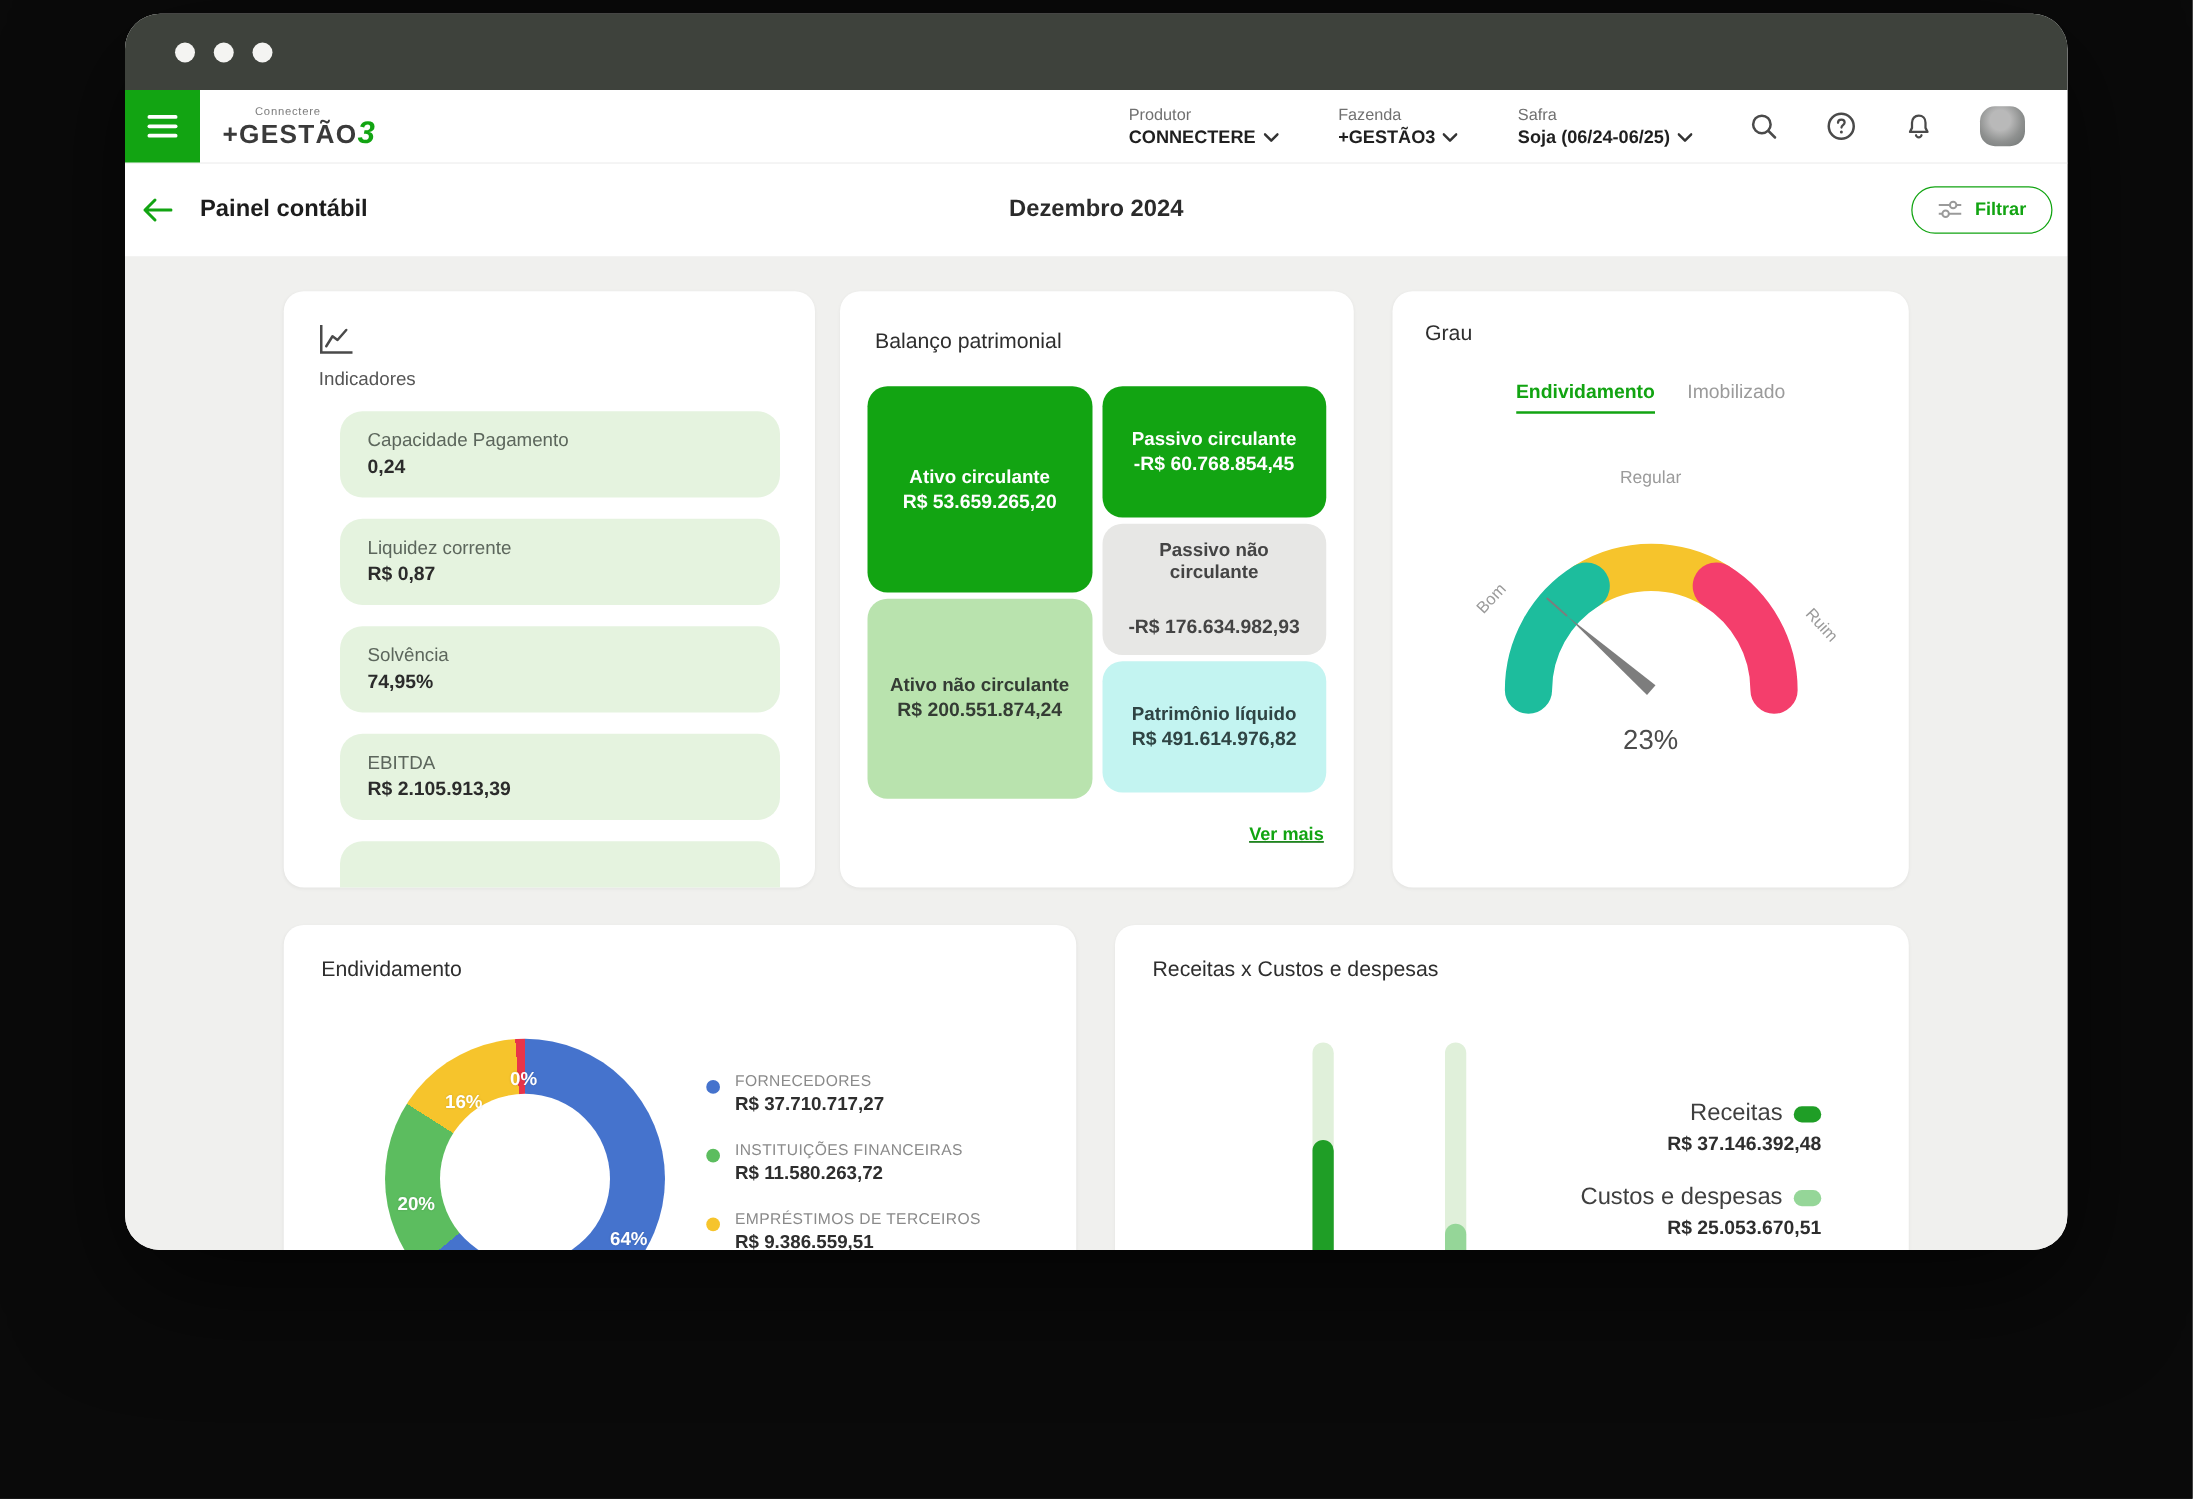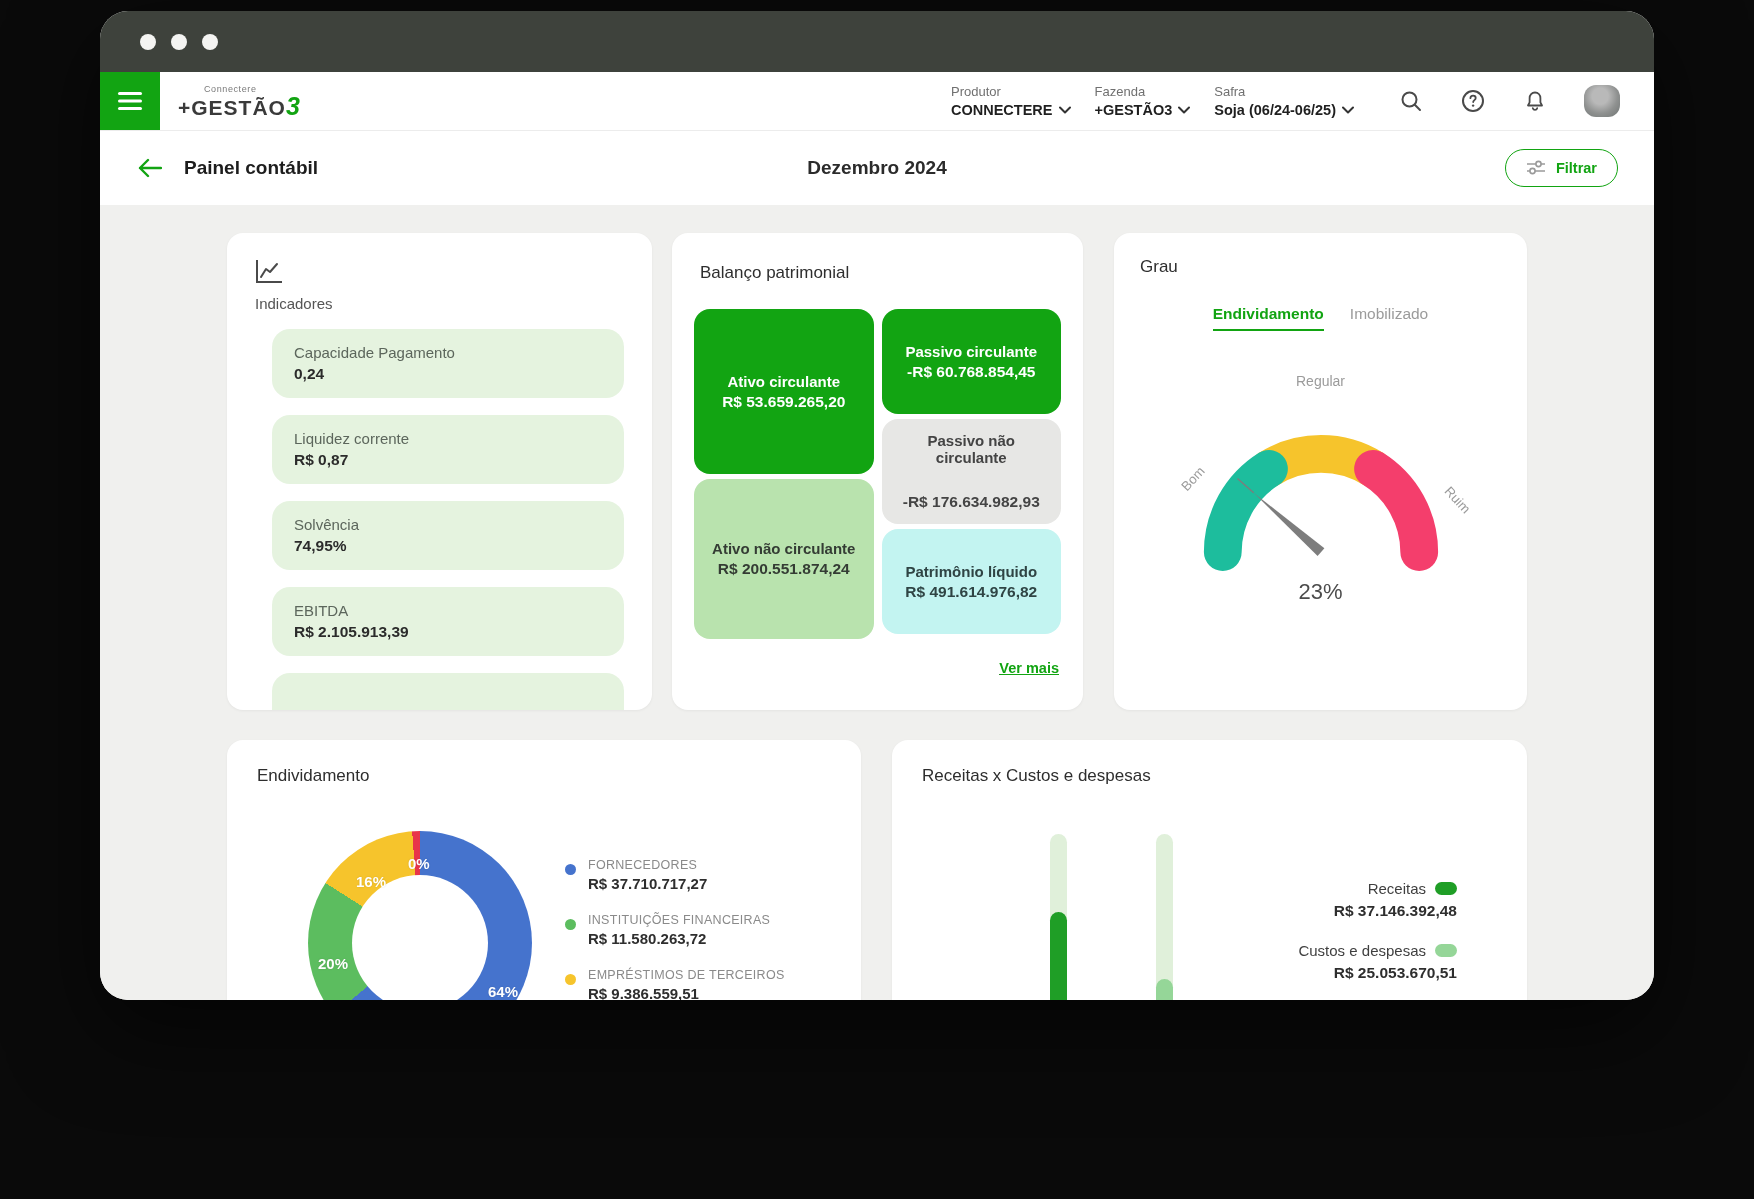--- a/index.html
+++ b/index.html
@@ -18,34 +18,34 @@
   
   .appbar { height:59px; background:#fff; display:flex; align-items:stretch;
             border-bottom:1px solid #ececec; }
   .menu-btn { width:60px; background:#12a412; display:flex; align-items:center;
               justify-content:center; cursor:pointer; }
   .logo { margin-left:18px; display:flex; flex-direction:column; justify-content:center; }
   .logo-top { font-size:9px; letter-spacing:.6px; color:#7a7a7a; margin-left:26px; }
   .logo-main { font-size:21px; font-weight:800; color:#3a3a3a; letter-spacing:1px; line-height:1; }
   .logo-suffix { color:#12a412; font-size:25px; font-weight:800; font-style:italic; }
   .appbar-spacer { flex:1; }
-  .selectors { display:flex; gap:24px; align-items:center; margin-right:44px; }
+  .selectors { display:flex; gap:48px; align-items:center; margin-right:44px; }
   .selector { display:flex; flex-direction:column; gap:3px; cursor:pointer; }
   .selector .sel-label { font-size:13px; color:#707070; }
   .selector .sel-value { font-size:14.5px; font-weight:700; color:#1f1f1f;
                          display:flex; align-items:center; gap:6px; }
   .appbar-icons { display:flex; gap:36px; align-items:center; margin-right:34px; }
   .icon-btn { width:26px; height:26px; display:flex; align-items:center; justify-content:center; cursor:pointer; }
   .avatar { width:36px; height:32px; border-radius:12px;
             background:radial-gradient(circle at 45% 35%, #b9b9b9 0 28%, #8f9190 60%, #6f7473 100%);
             cursor:pointer; }
 
   
   .toolbar { height:74px; background:#fff; position:relative; display:flex;
-             align-items:center; padding:0 36px; }
+             align-items:center; padding:0 12px; }
   .back-btn { width:28px; height:28px; display:flex; align-items:center; justify-content:center; cursor:pointer; }
   .page-title { margin-left:20px; font-size:19px; font-weight:700; color:#1d1d1d; }
   .period { position:absolute; left:0; right:0; text-align:center; font-size:19px;
             font-weight:600; color:#2b2b2b; pointer-events:none; }
   .filter-btn { margin-left:auto; height:38px; padding:0 20px; border:1.5px solid #12a412;
                 border-radius:19px; background:#fff; display:flex; align-items:center;
                 gap:10px; color:#12a412; font-weight:700; font-size:14.5px; cursor:pointer; z-index:2; }
 
   
   .content { position:relative; height:795px; background:#f0f0ee; }
@@ -108,21 +108,21 @@
   .revenue-title { font-size:17px; color:#2e2e2e; padding:26px 0 0 30px; }
   .bar-track { position:absolute; width:17px; top:94px; height:250px;
                background:#e0f0da; border-radius:9px 9px 0 0; }
   .bar-fill { position:absolute; width:17px; border-radius:9px 9px 0 0; }
   .bt-1 { left:158px; } .bt-2 { left:264px; }
   .bf-1 { left:158px; top:172px; height:172px; background:#1f9e26; }
   .bf-2 { left:264px; top:239px; height:105px; background:#95d698; }
   .rev-legend { position:absolute; right:70px; top:140px; text-align:right; }
   .rev-row { margin-bottom:22px; }
   .rev-label-line { display:flex; justify-content:flex-end; align-items:center; gap:9px;
-                    font-size:15px; color:#3f3f3f; }
+                    font-size:19px; color:#3f3f3f; }
   .rev-pill { width:22px; height:13px; border-radius:7px; flex:none; }
   .rp-1 { background:#1f9e26; } .rp-2 { background:#95d698; }
   .rev-value { font-size:15.5px; font-weight:700; color:#2e2e2e; margin-top:5px; }
 
   svg { display:block; }
 </style>
 </head>
 <body>
 
 <div class="window">

